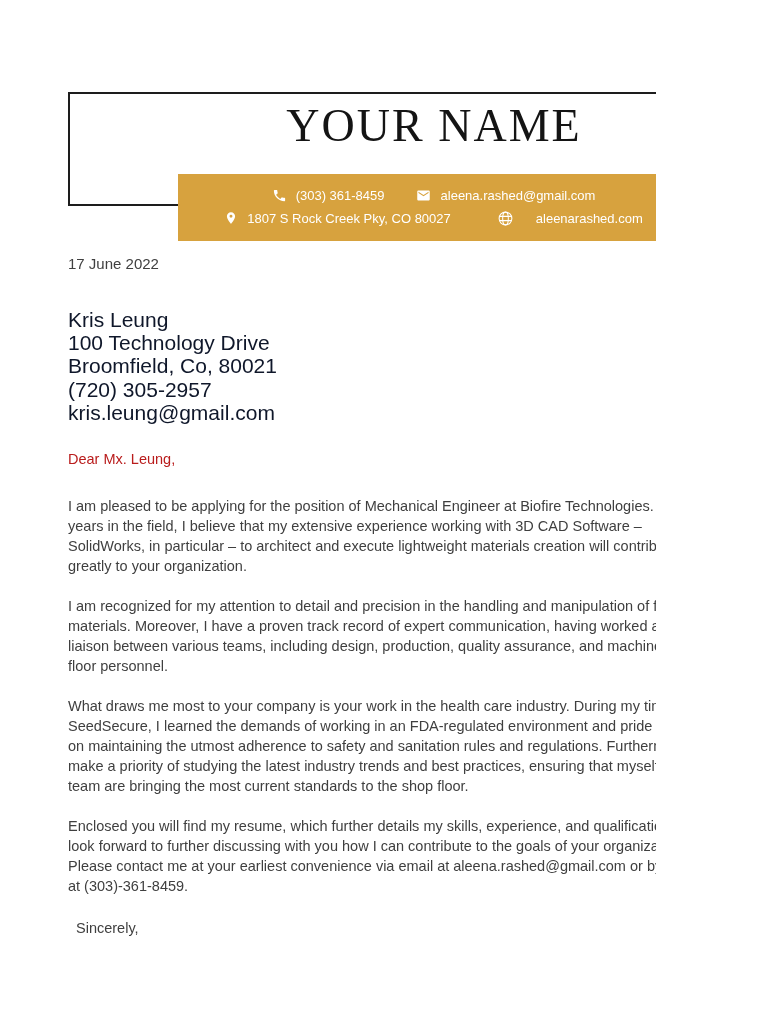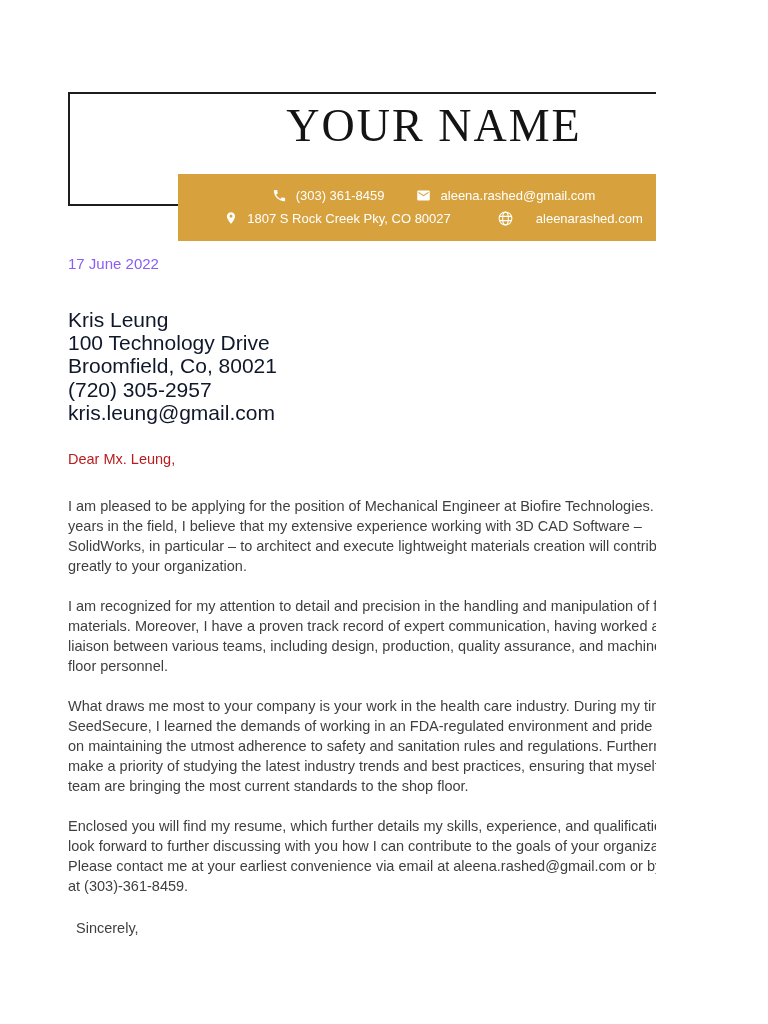--- a/index.html
+++ b/index.html
@@ -61,21 +61,21 @@
     left: 68px;
     top: 254px;
     width: 645px;
     color: #3f3f3f;
     font-size: 14.5px;
   }
   .date {
     margin: 0 0 34px 0;
     font-size: 15px;
     line-height: 20px;
-    color: #8b5cf6;
+    color: #404040;
   }
   .recipient { margin: 0 0 25px 0; }
   .recipient div {
     font-size: 21px;
     line-height: 23.2px;
     color: #0f172a;
   }
   .salutation {
     margin: 0 0 27px 0;
     line-height: 20px;

